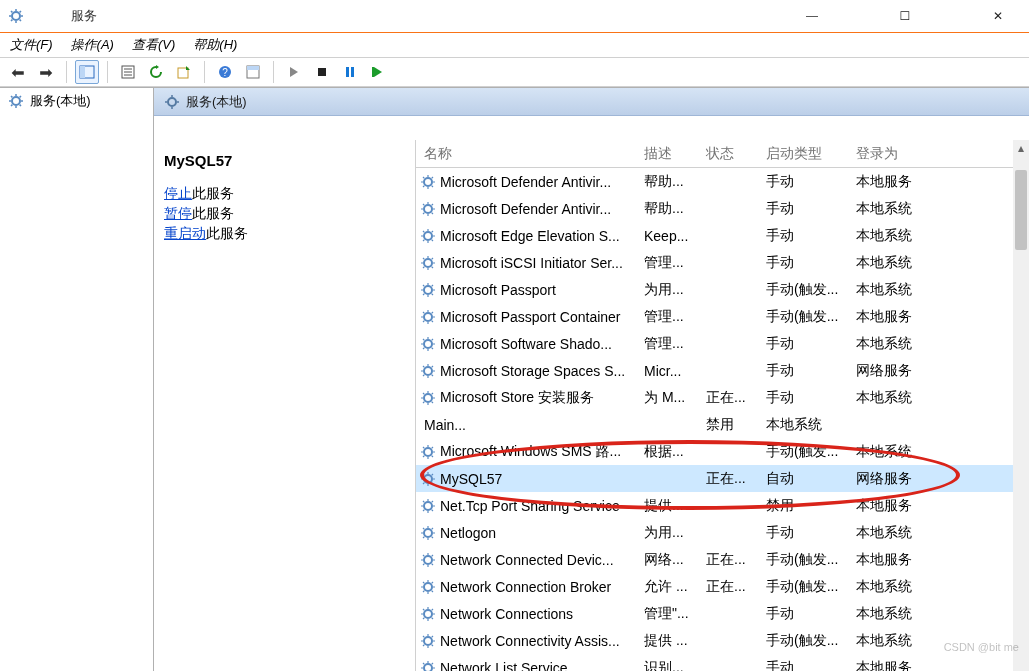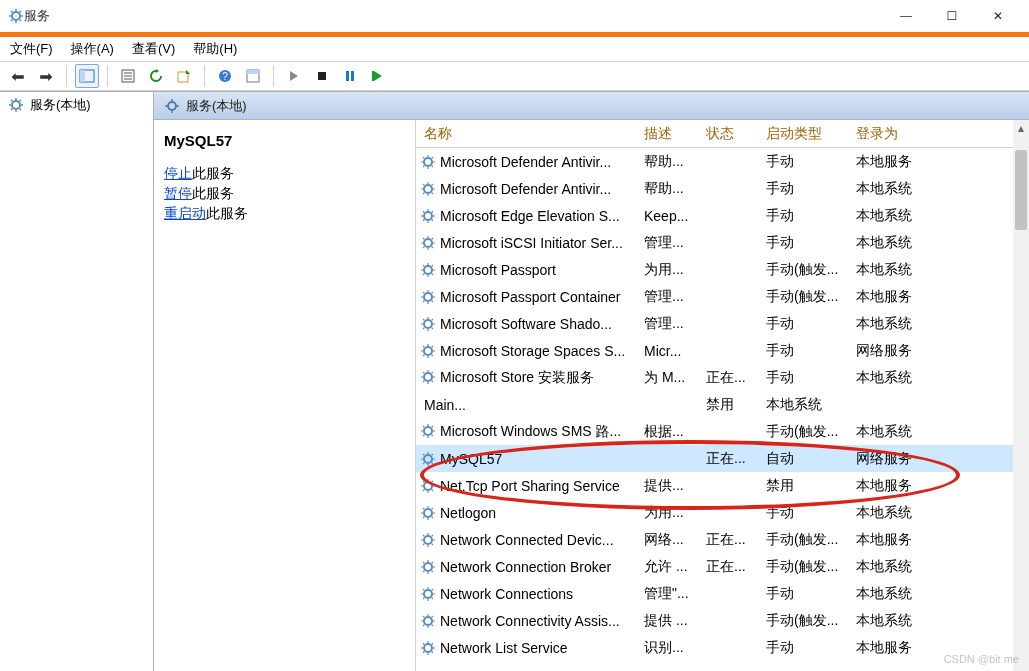--- a/index.html
+++ b/index.html
@@ -12,36 +12,38 @@
     overflow: hidden;
     position: relative;
     color: #000;
   }
   
   .titlebar {
     height: 32px;
     display: flex;
     align-items: center;
     padding: 16px 8px;
-    border-bottom: 5px solid #f97316;
+    border-bottom: 1px solid #f97316;
+    gap: 47px;
   }
   .titlebar .title { flex: 1; color: #333; font-size: 13px; }
   .titlebar .win-btn {
     width: 46px; height: 30px; display: flex; align-items: center;
     justify-content: center; color: #222;
   }
   .titlebar .win-btn:nth-child(3){color:#444}
   
   .menubar {
     height: 24px;
     display: flex;
     align-items: center;
     padding: 0 10px;
     gap: 18px;
     font-size: 13px;
+    font-style: italic;
   }
   .menubar span { }
   
   .toolbar {
     height: 30px;
     display: flex;
     align-items: center;
     padding: 0 6px;
     gap: 4px;
     border-top: 1px solid #d0d0d0;
@@ -82,20 +84,21 @@
     background: linear-gradient(#d6e4f5, #bccfe8);
     display: flex; align-items: center; gap:6px;
     padding: 0 10px;
     font-size: 13px;
     color: #1a1a1a;
     border-bottom: 1px solid #9fb6d6;
   }
   .contentrow {
     flex:1; display:flex;
     overflow:hidden;
+    margin-top:24px;
   }
   .detailpane {
     width: 262px;
     padding: 12px 10px;
     border-right: 1px solid #d0d0d0;
     font-size: 14px;
   }
   .detailpane .svc-name { font-weight: bold; margin-bottom: 16px; font-size:15px;}
   .detailpane a { color:#0645cc; }
   .detailpane .actionline { margin-top:2px; }
@@ -105,34 +108,34 @@
   }
   .listhead, .listrow {
     display: grid;
     grid-template-columns: 220px 62px 60px 90px 90px;
     align-items: center;
     font-size: 14px;
   }
   .listhead {
     height: 28px;
     border-bottom: 1px solid #d0d0d0;
-    color: #a16207;
+    color: #737373;
     padding-left: 4px;
   }
   .listhead > div { padding: 0 4px; }
   .listbody {
     overflow-y: auto;
     height: calc(100% - 26px);
   }
   .listrow {
     height: 27px;
     padding-left: 4px;
   }
   .listrow.selected { background:#cde8ff; }
-  .namecell { display:flex; gap:4px; white-space:nowrap; overflow:hidden; text-overflow:ellipsis;}
+  .namecell { display:flex; align-items:center; gap:4px; white-space:nowrap; overflow:hidden; text-overflow:ellipsis;}
   .namecell span.label{ overflow:hidden; text-overflow:ellipsis;}
   .cell { white-space:nowrap; overflow:hidden; text-overflow:ellipsis; padding:0 4px;}
   .scrollbar {
     position:absolute; right:0; top:0; bottom:0; width:16px;
     background:#f0f0f0;
   }
   .scrollbar .thumb{
     position:absolute; top:30px; left:2px; right:2px; height:80px;
     background:#c2c2c2; border-radius:2px;
   }
@@ -148,21 +151,21 @@
     top: 440px;
     width: 540px;
     height: 70px;
     border: 4px solid #d9241a;
     border-radius: 50%;
     pointer-events:none;
     z-index: 50;
   }
   
   .watermark {
-    position:absolute; right:10px; bottom:6px;
+    position:absolute; right:10px; bottom:18px;
     font-size:11px; color:rgba(0,0,0,0.25);
   }
   
   .glyph-left,.glyph-right{font-size:16px;color:#333;}
 </style>
 </head>
 <body>
 
 <div class="titlebar">
   <span class="gear-icon">

